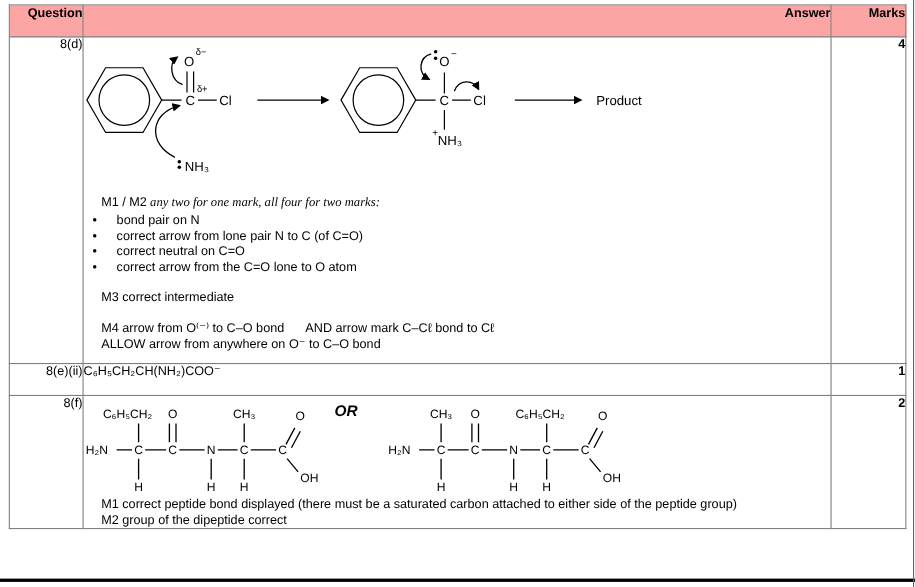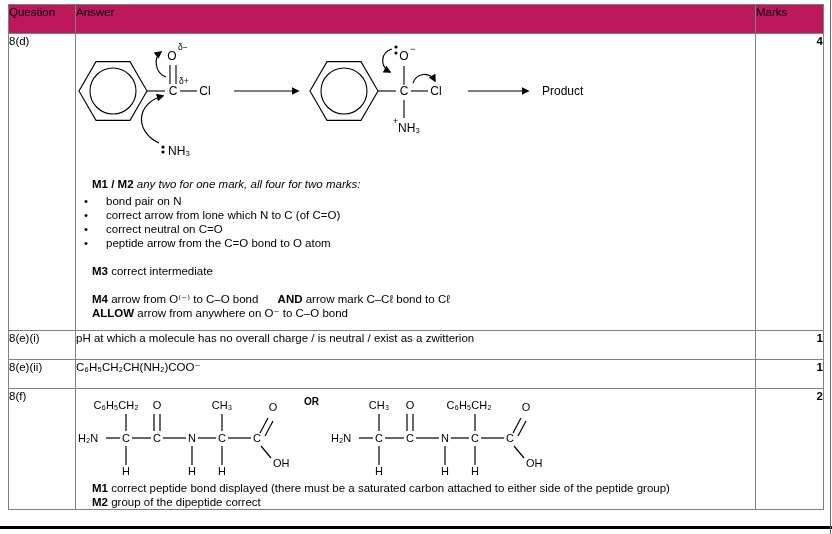--- a/index.html
+++ b/index.html
@@ -20,45 +20,45 @@
   }
   table.ms td, table.ms th {
     border: 1px solid #7f7f7f;
     vertical-align: top;
     font-size: 11.5px;
     line-height: 14px;
     padding: 0;
   }
   th.hdr {
     height: 29px;
-    text-align: left;
+    text-align: right;
     vertical-align: middle;
-    font-weight: normal;
+    font-weight: bold;
     font-size: 11.5px;
-    background: #be185d;
-  }
-  td.qcell { text-align: left; padding-top: 9px; font-size: 11.5px; }
+    background: #fca5a5;
+  }
+  td.qcell { text-align: right; padding-top: 9px; font-size: 11.5px; }
   td.mcell { text-align: right; padding: 9px 13px 0 0; font-weight: bold; font-size: 11.5px; }
   td.acell { padding: 0 8px 6px 10px; }
   td.acell-mid { padding: 0 8px 0 10px; vertical-align: middle; }
   .row-8d  { height: 297px; }
   .row-sm  { height: 29px; }
   .row-8f  { height: 102px; }
   svg text { font-family: "Liberation Sans", "DejaVu Sans", sans-serif; fill:#000; }
   .mech { display:block; margin: 5px 0 0 0; }
   .mline { margin: 0; }
   .mt10 { margin-top: 10px; }
   .mt14 { margin-top: 14px; }
-  .b { font-weight: bold; padding-left: 16px; }
-  .i { font-style: italic; }
+  .b { font-weight: normal; padding-left: 16px; }
+  .i { font-style: italic; font-family: Liberation Serif, serif; }
   ul.bullets { margin: 3px 0 0 0; padding: 0; list-style: none; }
   ul.bullets li { position: relative; padding-left: 30px; line-height: 14px; }
   ul.bullets li::before { content: "\2022"; position: absolute; left: 8px; top: 0; }
   .structs { display:flex; gap: 10px; margin-top: 6px; }
-  .or { font-weight: bold; font-size: 10px; margin: 0 0 8px 0; }
+  .or { font-weight: bold; font-size: 14px; margin: 0 16px 8px 0; font-style: italic; }
   .formula { font-size: 12px; }
   .bottom-rule { position:absolute; left:0; top:526px; width:832px; height:3px; background:#000; }
   .right-rule  { position:absolute; left:830px; top:0; width:1px; height:534px; background:#666; }
 </style>
 </head>
 <body>
 
 <div class="page">
   <table class="ms">
     <colgroup>
@@ -144,36 +144,31 @@
 
           <g>
             <line x1="392" y1="52" x2="452" y2="52" stroke="#000" stroke-width="1.2" marker-end="url(#ah)"></line>
           </g>
           <text x="466" y="56" font-size="12">Product</text>
         </svg>
 
         <p class="mline mt10"><span class="b">M1 / M2</span><span class="i"> any two for one mark, all four for two marks:</span></p>
         <ul class="bullets">
           <li>bond pair on N</li>
-          <li>correct arrow from lone which N to C (of C=O)</li>
+          <li>correct arrow from lone pair N to C (of C=O)</li>
           <li>correct neutral on C=O</li>
-          <li>peptide arrow from the C=O bond to O atom</li>
+          <li>correct arrow from the C=O lone to O atom</li>
         </ul>
         <p class="mline mt14"><span class="b">M3</span><span> correct intermediate</span></p>
         <p class="mline mt14"><span class="b">M4</span><span> arrow from O⁽⁻⁾ to C–O bond </span><span class="b">AND</span><span> arrow mark C–Cℓ bond to Cℓ</span></p>
         <p class="mline"><span class="b">ALLOW</span><span> arrow from anywhere on O⁻ to C–O bond</span></p>
       </td>
       <td class="mcell">4</td>
     </tr>
 
-    <tr class="row-sm">
-      <td class="qcell">8(e)(i)</td>
-      <td class="acell-mid">pH at which a molecule has no overall charge / is neutral / exist as a zwitterion</td>
-      <td class="mcell">1</td>
-    </tr>
 
     <tr class="row-sm">
       <td class="qcell">8(e)(ii)</td>
       <td class="acell-mid formula">C₆H₅CH₂CH(NH₂)COO⁻</td>
       <td class="mcell">1</td>
     </tr>
 
     <tr class="row-8f">
       <td class="qcell">8(f)</td>
       <td class="acell">

